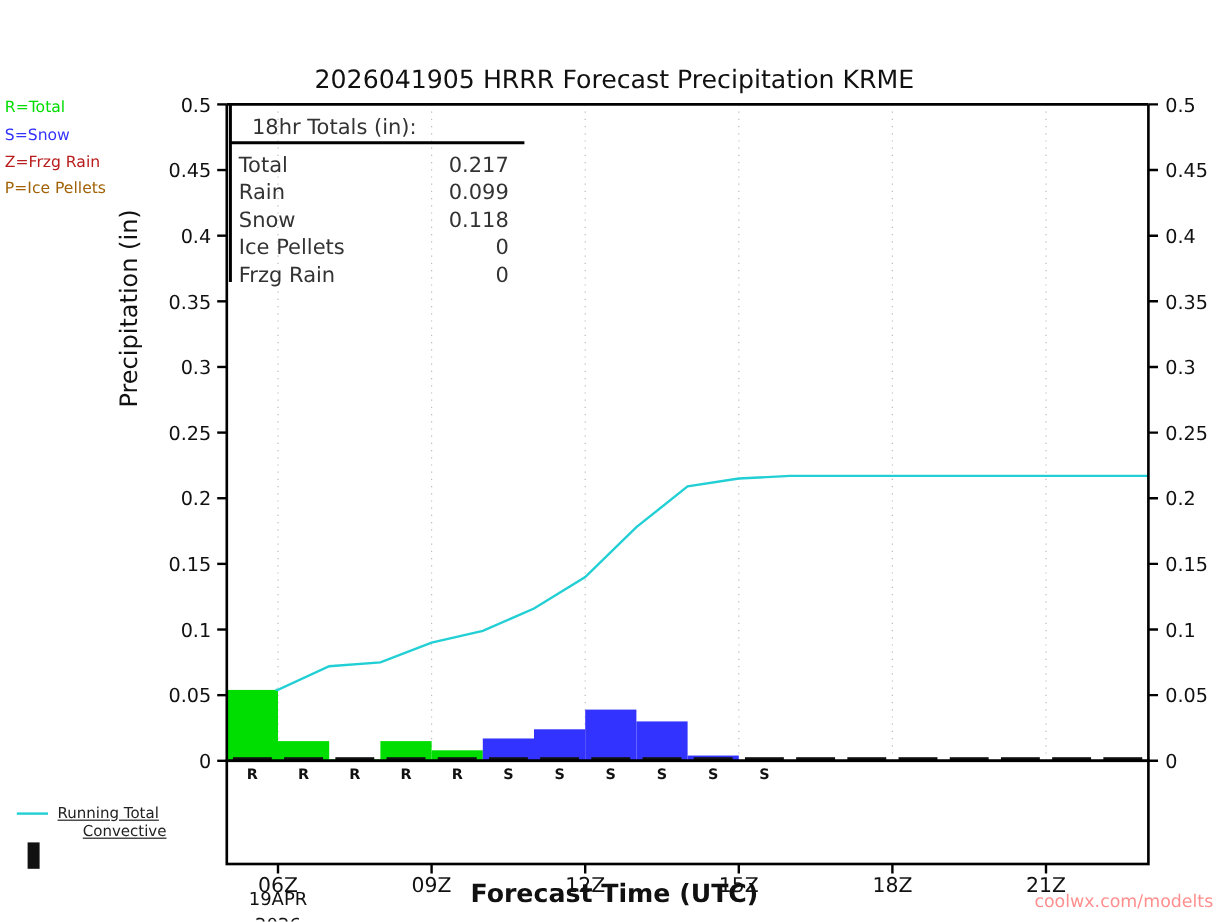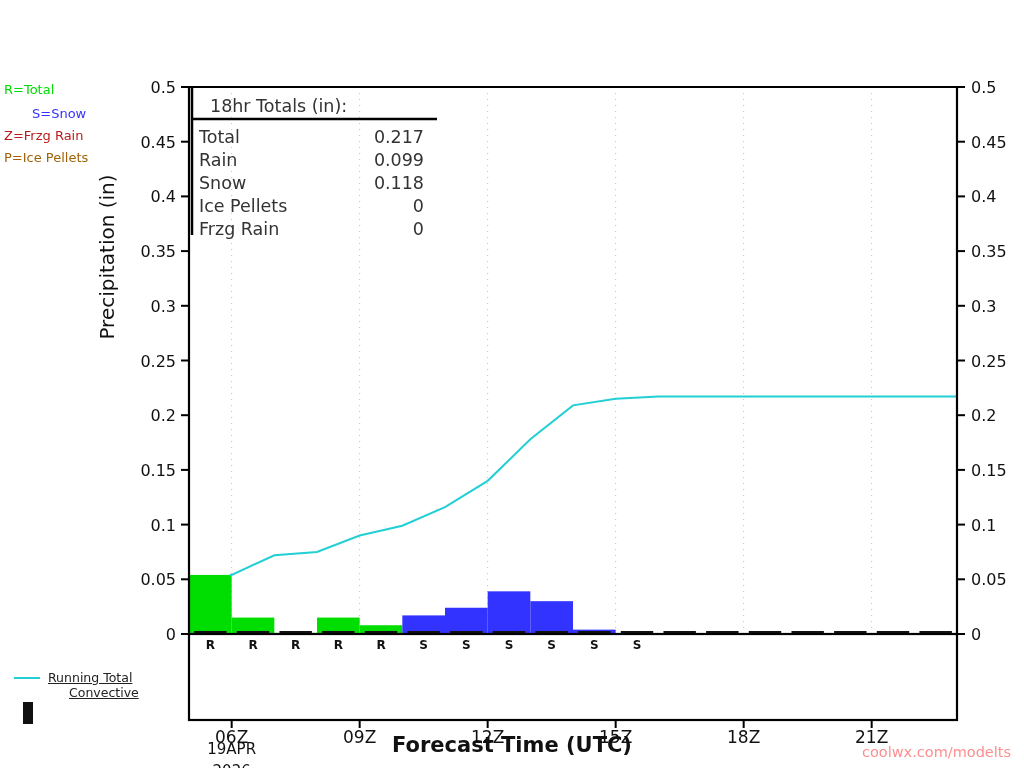--- a/index.html
+++ b/index.html
@@ -4,21 +4,21 @@
 <style>
   html,body{margin:0;padding:0;}
   body{
     width:1024px;height:768px;background:#ffffff;
     font-family:"DejaVu Sans", sans-serif;
     overflow:hidden;position:relative;
   }
   #chart-root{position:absolute;left:0;top:0;width:1024px;height:768px;}
   .legend-key{position:absolute;left:4px;font-size:13px;font-family:"DejaVu Sans",sans-serif;white-space:nowrap;}
   .k-rain{top:82px;color:#00dd00;}
-  .k-snow{top:106px;color:#3333ff;margin-left:28px;}
+  .k-snow{top:106px;color:#3333ff;}
   .k-frzg{top:128px;color:#b91c1c;}
   .k-pellets{top:150px;color:#a16207;}
   .bl-legend{position:absolute;font-size:12.5px;color:#222;font-family:"DejaVu Sans",sans-serif;text-decoration:underline;}
   .bl-run{left:48px;top:670px;}
   .bl-conv{left:48px;top:685px;margin-left:21px;}
   .bl-swatch-line{position:absolute;left:14px;top:677px;width:26px;height:2px;background:#22cfd4;}
   .bl-swatch-bar{position:absolute;left:23px;top:702px;width:10px;height:22px;background:#111111;}
   .watermark{position:absolute;left:826px;top:744px;font-size:14.5px;color:#ff8f8f;font-family:"DejaVu Sans",sans-serif;margin-left:36px;}
   .title{position:absolute;left:0;top:54px;width:1024px;text-align:center;font-size:21px;color:#111;font-family:"DejaVu Sans",sans-serif;}
   .xtitle{position:absolute;left:0;top:733px;width:1024px;text-align:center;font-size:21px;color:#111;font-weight:bold;font-family:"DejaVu Sans",sans-serif;}
@@ -30,20 +30,21 @@
   .xtick-label{font-size:17px;}
   .datelab{font-size:15px;}
   .box-text{font-size:17.5px;fill:#333;}
   .ptype{font-size:12px;font-weight:bold;}
 </style>
 </head>
 <body>
 
 <div id="chart-root">
 
+  <div class="title">2026041905 HRRR Forecast Precipitation KRME</div>
   <div class="ytitle">Precipitation (in)</div>
   <div class="xtitle">Forecast Time (UTC)</div>
 
   <div class="legend-key k-rain">R=Total</div>
   <div class="legend-key k-snow">S=Snow</div>
   <div class="legend-key k-frzg">Z=Frzg Rain</div>
   <div class="legend-key k-pellets">P=Ice Pellets</div>
 
   <div class="bl-swatch-line"></div>
   <div class="bl-legend bl-run">Running Total</div>

